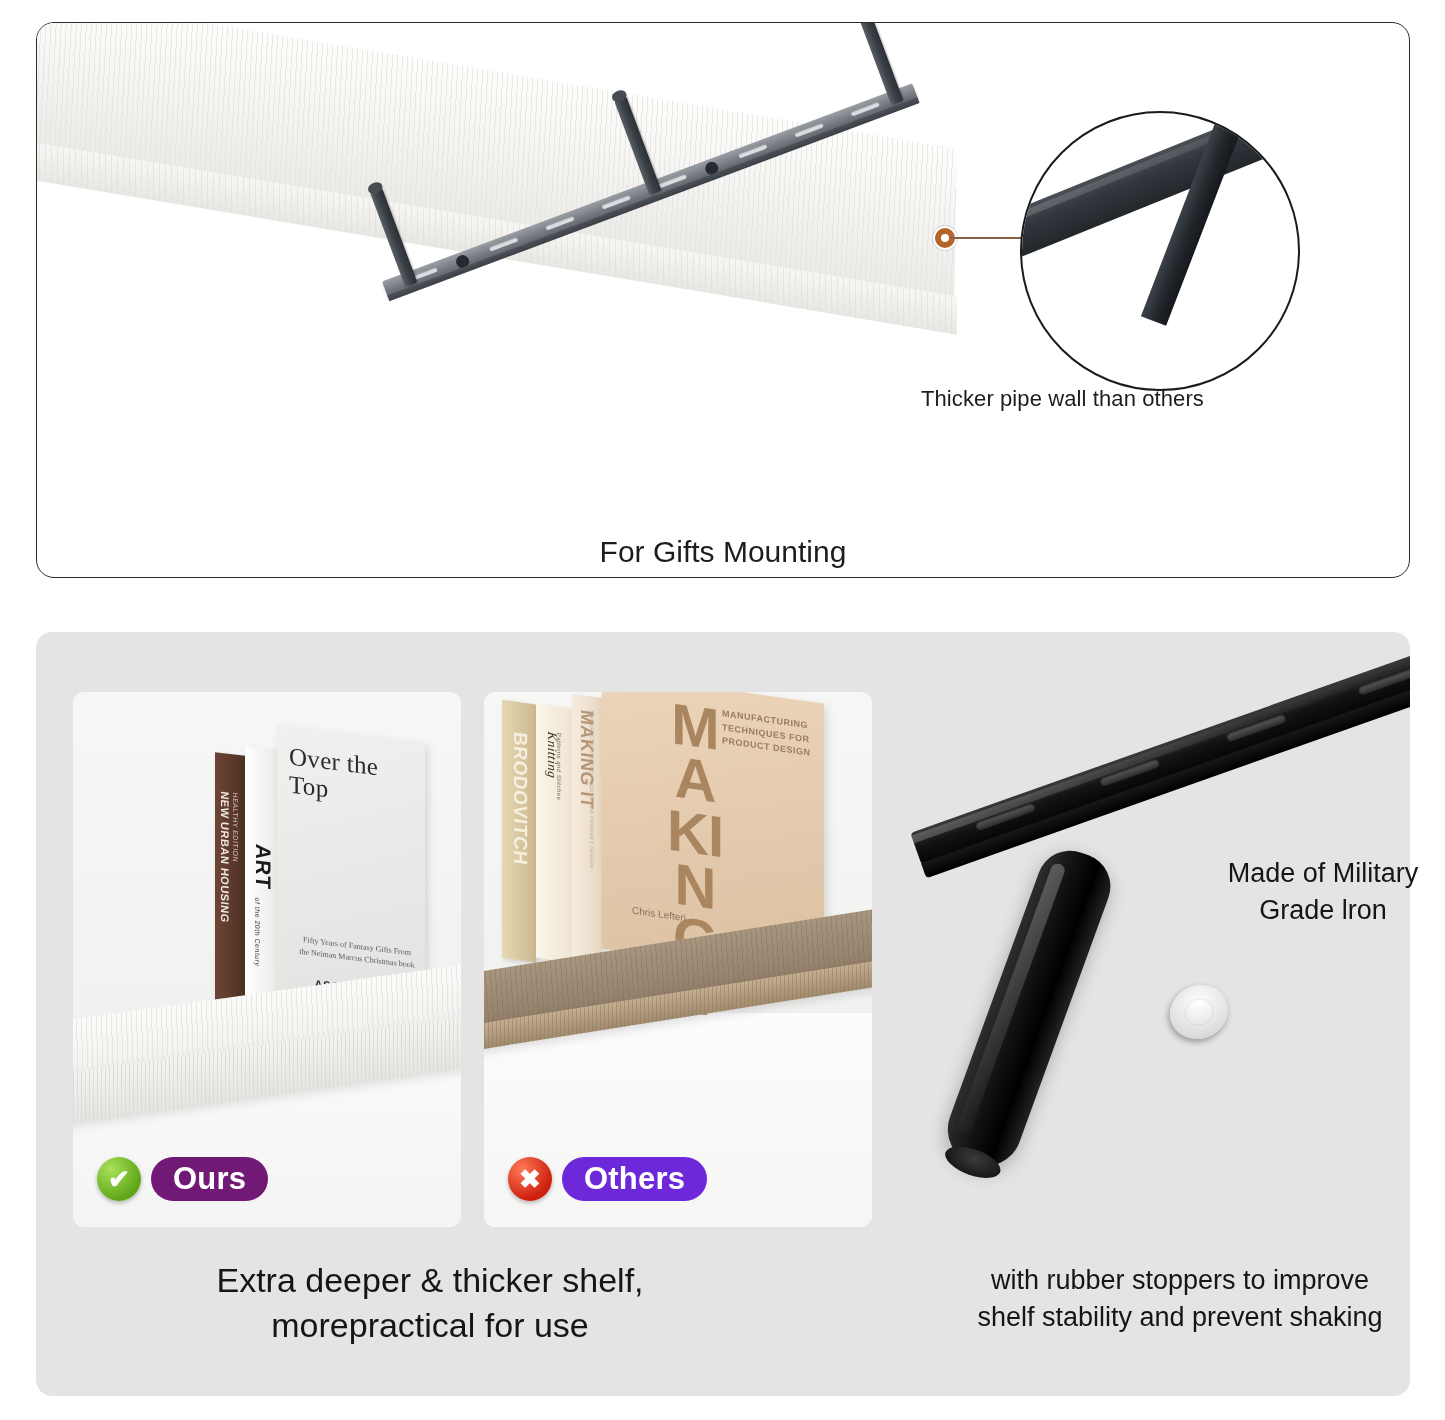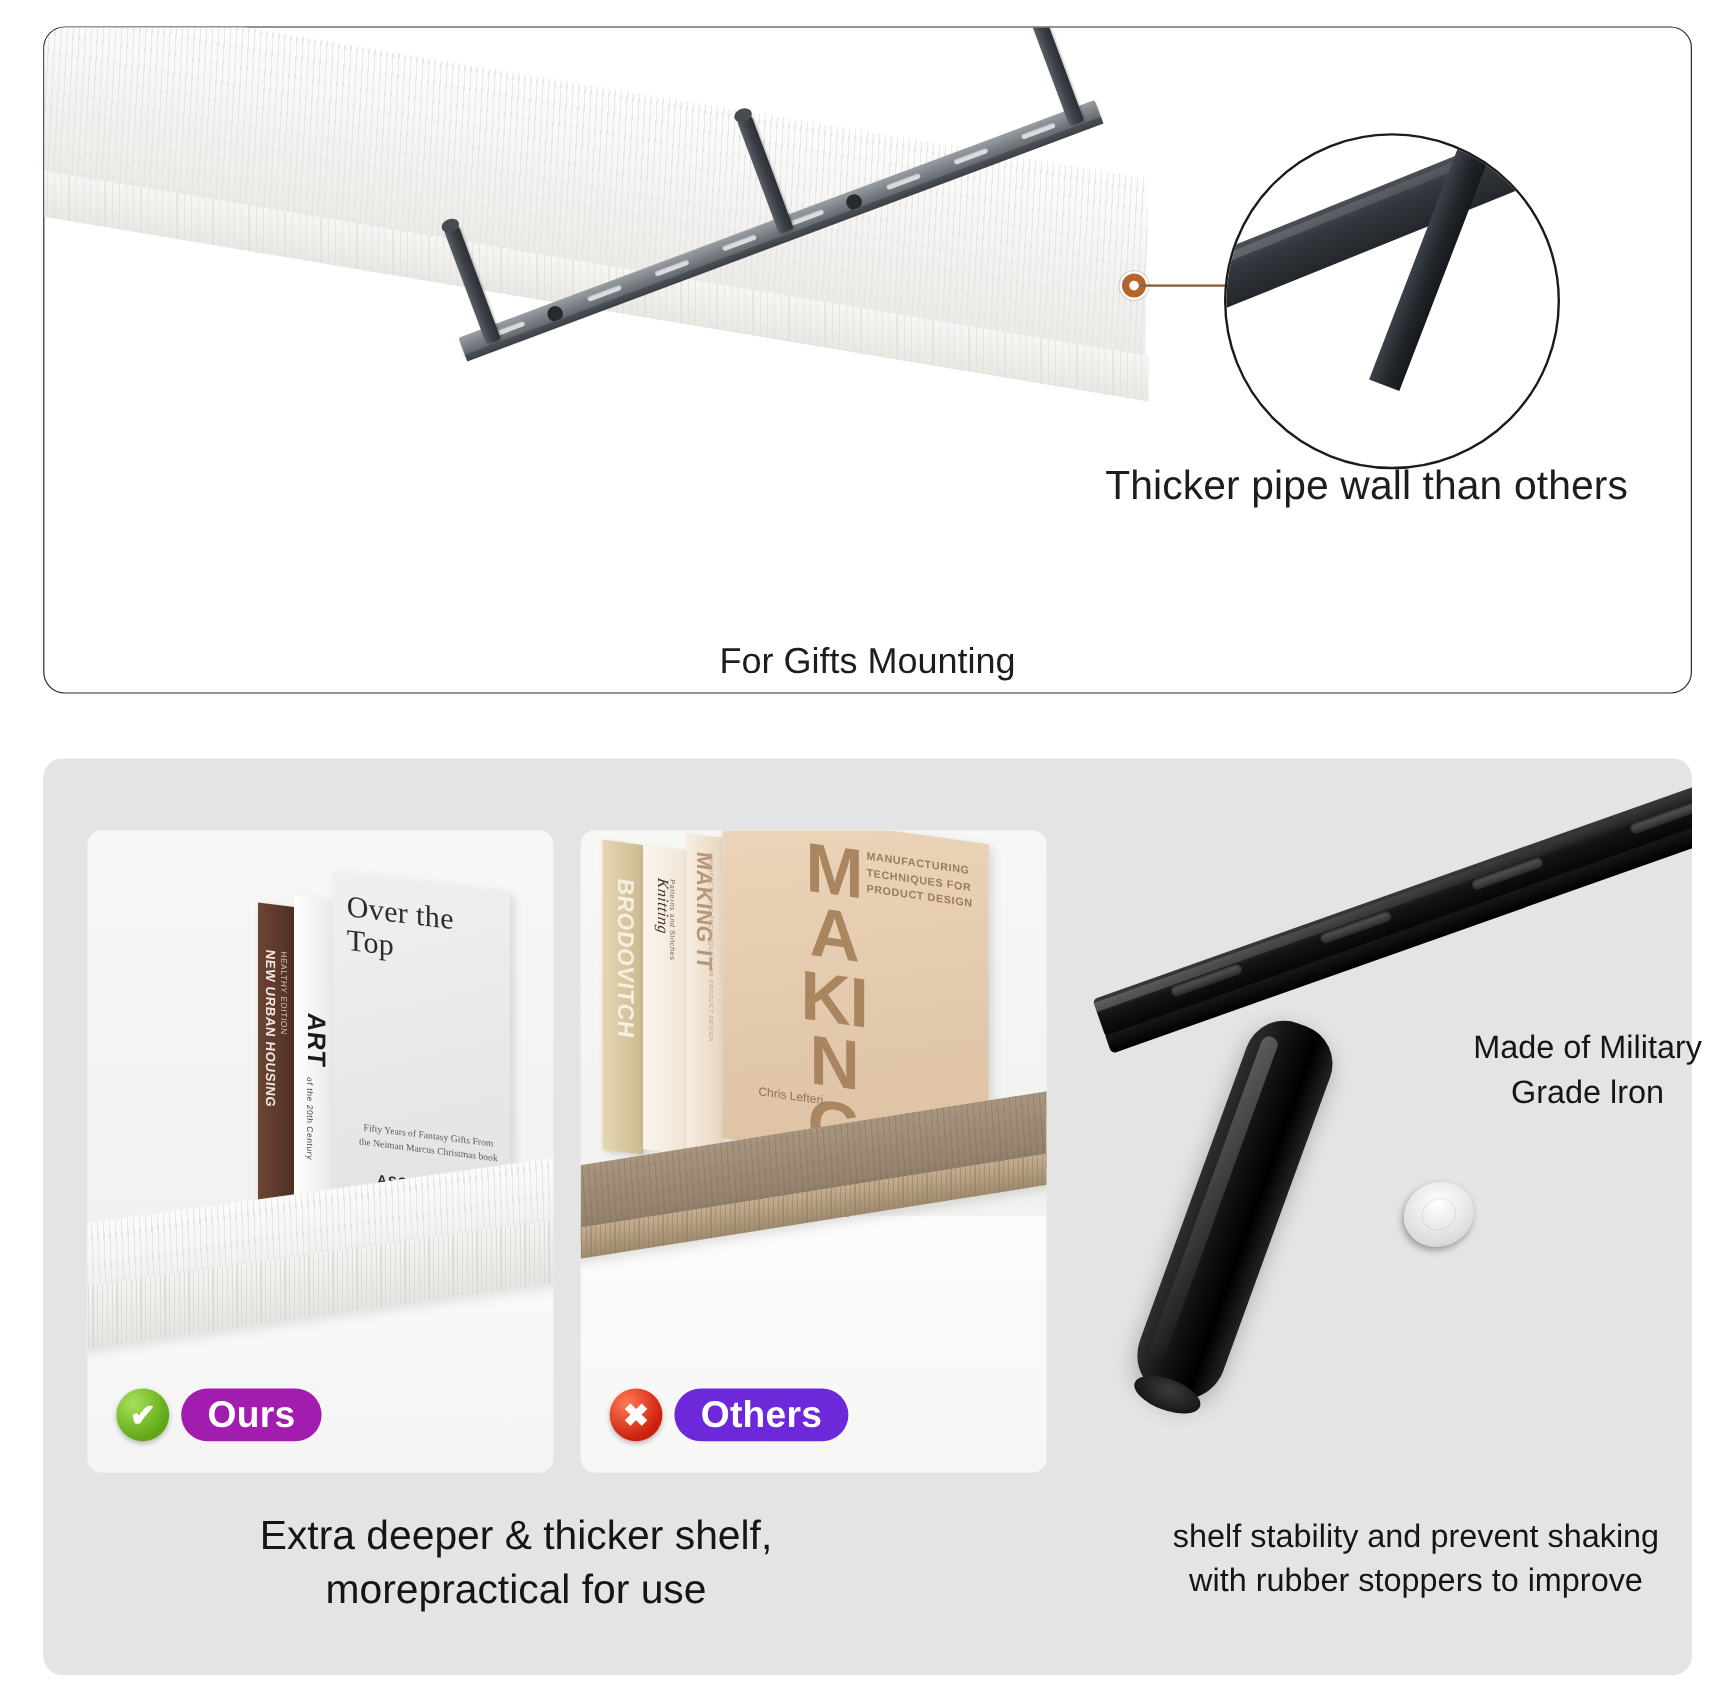--- a/index.html
+++ b/index.html
@@ -147,21 +147,21 @@
   }
   .orange-dot::after {
     content:''; position:absolute; left:50%; top:50%;
     transform: translate(-50%,-50%);
     width: 8px; height: 8px; border-radius:50%; background:#ffffff;
   }
 
   .callout-top {
     position: absolute; left: 884px; top: 363px;
     width: 500px;
-    font-size: 34px; color: #1d1d1d; letter-spacing: .1px;
+    font-size: 22px; color: #1d1d1d; letter-spacing: .1px;
   }
 
   .headline {
     position: absolute; left: 0; right: 0; top: 452px;
     text-align: center;
     font-size: 49px; font-weight: bold; color: #111111;
     letter-spacing: -.6px;
   }
   .subhead {
     position: absolute; left: 0; right: 0; top: 512px;
@@ -249,21 +249,21 @@
   }
   .mark-check { background: radial-gradient(circle at 32% 28%, #a9e05a, #5fa716 70%); }
   .mark-cross { background: radial-gradient(circle at 32% 28%, #ff7a55, #cc1f0d 70%); }
   .pill {
     height: 44px; padding: 0 22px;
     border-radius: 22px;
     display:flex; align-items:center;
     color:#ffffff; font-size:31px; font-weight:bold;
     letter-spacing:.2px;
   }
-  .pill-ours   { background: #a21caf; }
+  .pill-ours   { background: #701a75; }
   .pill-others { background: #6d28d9; }
 
   .bottom-caption {
     position:absolute; left: 30px; top: 1258px;
     width: 800px; text-align:center;
     font-size: 34px; line-height: 1.33; color:#151515;
   }
 
   
   .bracket-zone { position:absolute; left:840px; top:0px; width:600px; height:700px; }
@@ -481,20 +481,20 @@
   </div>
 
 </div>
 
 <div class="callout-iron">
   <div>Made of Military</div>
   <div>Grade lron</div>
 </div>
 
 <div class="callout-rubber">
+  <div>with rubber stoppers to improve</div>
   <div>shelf stability and prevent shaking</div>
-  <div>with rubber stoppers to improve</div>
 </div>
 
 <div class="bottom-caption">
   <div>Extra deeper &amp; thicker shelf,</div>
   <div>morepractical for use</div>
 </div>
 
 </body></html>

